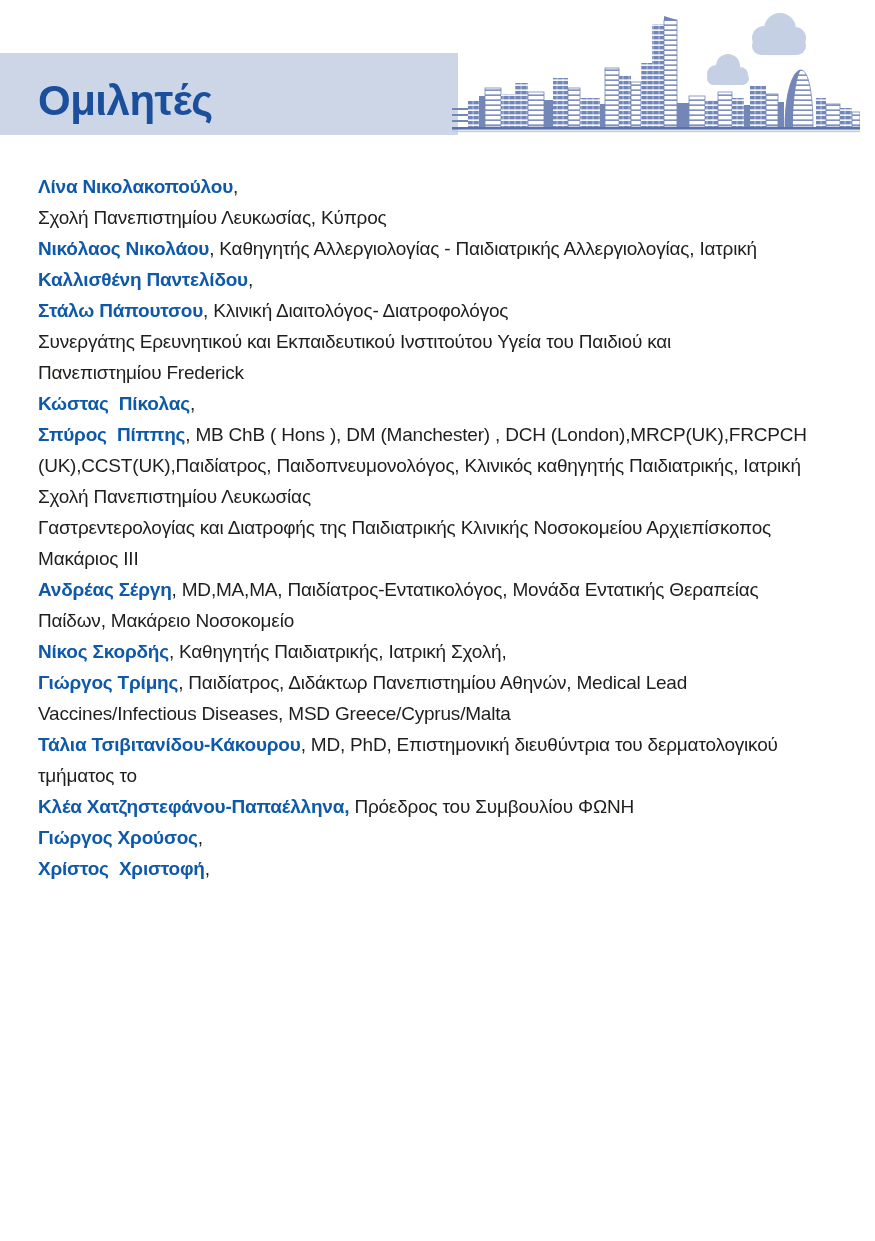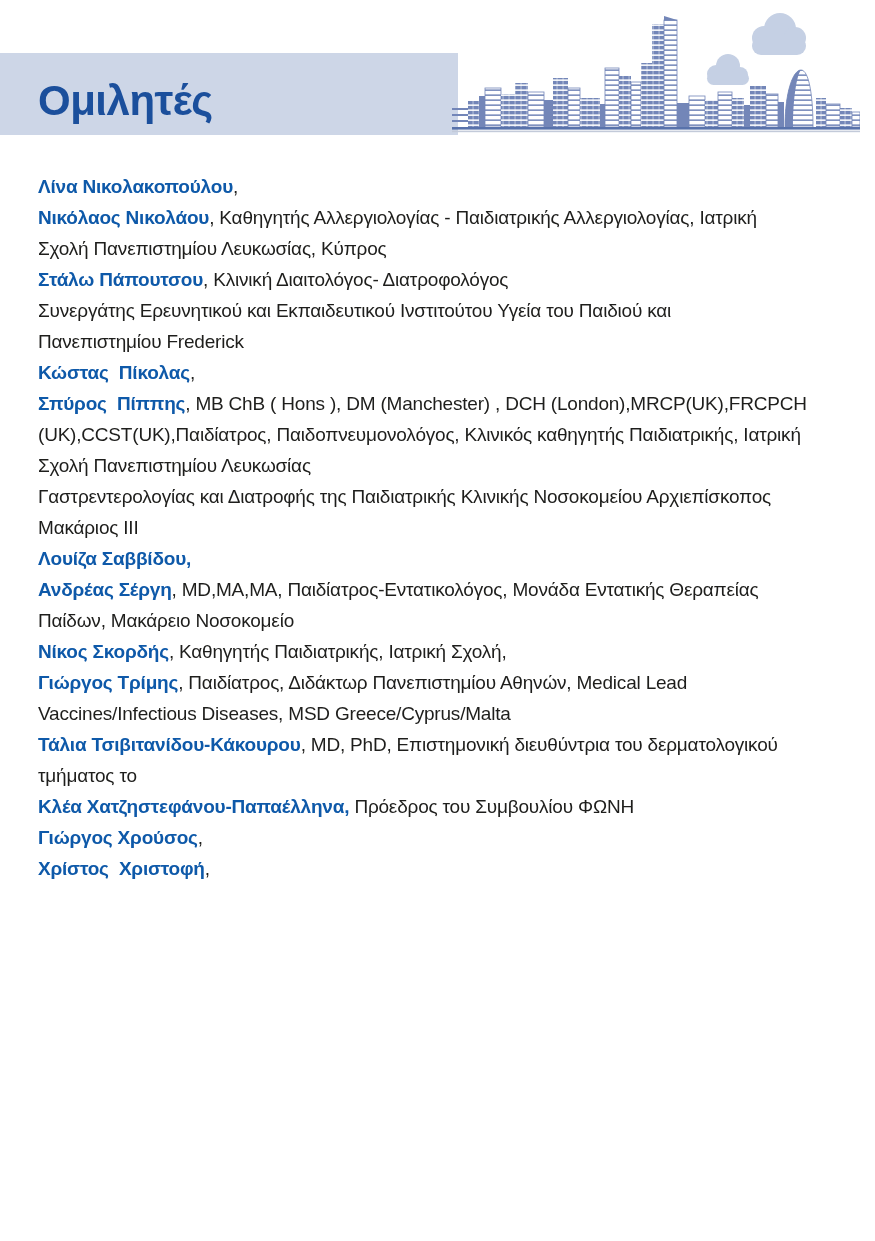--- a/index.html
+++ b/index.html
@@ -124,32 +124,32 @@
       <rect x="388" y="100" width="12" height="19" fill="url(#pa)"></rect>
       <rect x="400" y="104" width="8" height="15" fill="url(#pb)" style="stroke:var(--c-skyline)"></rect>
     </g>
 
     <rect x="0" y="119" width="408" height="2.6" style="fill:var(--c-skyline-dark)"></rect>
     <rect x="0" y="122.6" width="408" height="1.6" style="fill:var(--c-baseline-shadow)"></rect>
   </svg>
 
   <div class="speakers">
       <div class="line"><span class="name">Λίνα Νικολακοπούλου</span><span class="detail">,</span></div>
+      <div class="line"><span class="detail">Σχολή Πανεπιστημίου Λευκωσίας, Κύπρος</span></div>
       <div class="line"><span class="name">Νικόλαος Νικολάου</span><span class="detail">, Καθηγητής Αλλεργιολογίας - Παιδιατρικής Αλλεργιολογίας, Ιατρική</span></div>
-      <div class="line"><span class="detail">Σχολή Πανεπιστημίου Λευκωσίας, Κύπρος</span></div>
+      <div class="line"><span class="name">Καλλισθένη Παντελίδου</span><span class="detail">,</span></div>
       <div class="line"><span class="name">Στάλω Πάπουτσου</span><span class="detail">, Κλινική Διαιτολόγος- Διατροφολόγος</span></div>
       <div class="line"><span class="detail">Συνεργάτης Ερευνητικού και Εκπαιδευτικού Ινστιτούτου Υγεία του Παιδιού και</span></div>
       <div class="line"><span class="detail">Πανεπιστημίου Frederick</span></div>
       <div class="line"><span class="name">Κώστας  Πίκολας</span><span class="detail">,</span></div>
       <div class="line"><span class="name">Σπύρος  Πίππης</span><span class="detail">, MB ChB ( Hons ), DM (Manchester) , DCH (London),MRCP(UK),FRCPCH</span></div>
       <div class="line"><span class="detail">(UK),CCST(UK),Παιδίατρος, Παιδοπνευμονολόγος, Κλινικός καθηγητής Παιδιατρικής, Ιατρική</span></div>
       <div class="line"><span class="detail">Σχολή Πανεπιστημίου Λευκωσίας</span></div>
       <div class="line"><span class="detail">Γαστρεντερολογίας και Διατροφής της Παιδιατρικής Κλινικής Νοσοκομείου Αρχιεπίσκοπος</span></div>
       <div class="line"><span class="detail">Μακάριος III</span></div>
-      <div class="line"><span class="name">Λουίζα Σαββίδου,</span></div>
       <div class="line"><span class="name">Ανδρέας Σέργη</span><span class="detail">, MD,MA,MA, Παιδίατρος-Εντατικολόγος, Μονάδα Εντατικής Θεραπείας</span></div>
       <div class="line"><span class="detail">Παίδων, Μακάρειο Νοσοκομείο</span></div>
       <div class="line"><span class="name">Νίκος Σκορδής</span><span class="detail">, Καθηγητής Παιδιατρικής, Ιατρική Σχολή,</span></div>
       <div class="line"><span class="name">Γιώργος Τρίμης</span><span class="detail">, Παιδίατρος, Διδάκτωρ Πανεπιστημίου Αθηνών, Medical Lead</span></div>
       <div class="line"><span class="detail">Vaccines/Infectious Diseases, MSD Greece/Cyprus/Malta</span></div>
       <div class="line"><span class="name">Τάλια Τσιβιτανίδου-Κάκουρου</span><span class="detail">, MD, PhD, Επιστημονική διευθύντρια του δερματολογικού</span></div>
       <div class="line"><span class="detail">τμήματος το</span></div>
       <div class="line"><span class="name">Κλέα Χατζηστεφάνου-Παπαέλληνα,</span><span class="detail"> Πρόεδρος του Συμβουλίου ΦΩΝΗ</span></div>
       <div class="line"><span class="name">Γιώργος Χρούσος</span><span class="detail">,</span></div>
       <div class="line"><span class="name">Χρίστος  Χριστοφή</span><span class="detail">,</span></div>

